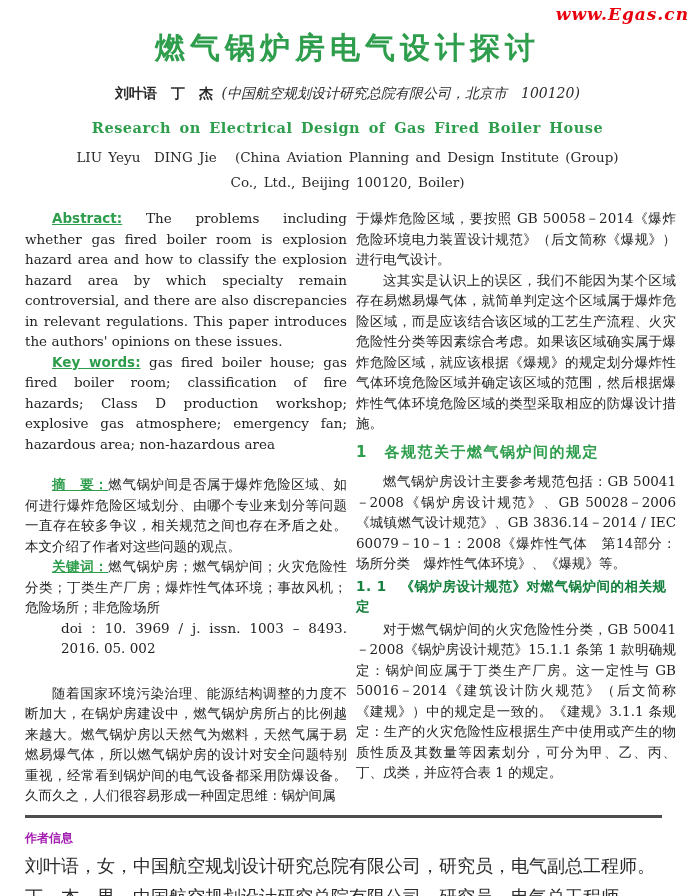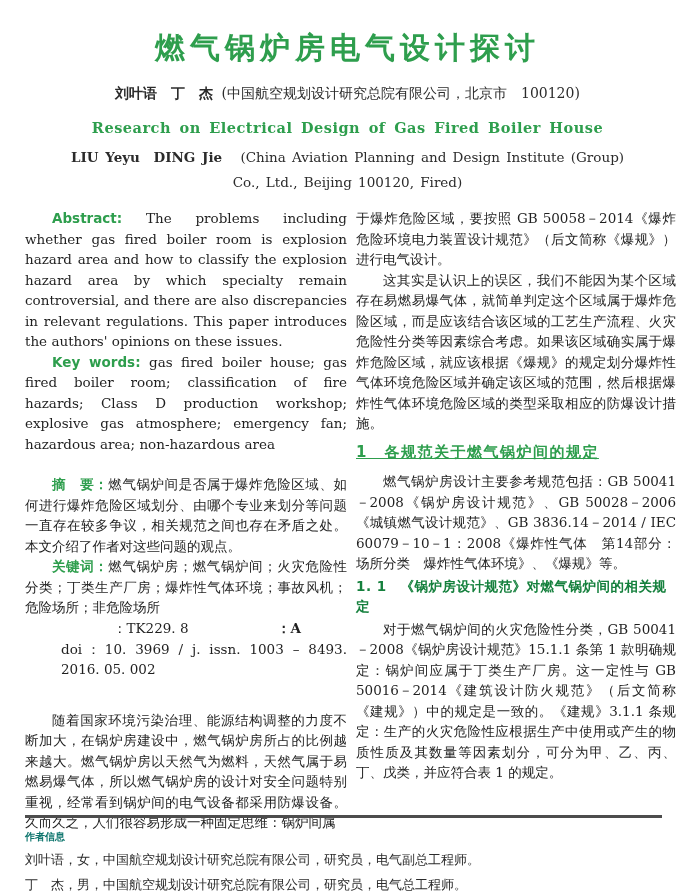--- a/index.html
+++ b/index.html
@@ -36,70 +36,70 @@
   .authors-cn {
     margin-top: 16px;
     font-size: 14px;
     color: #2b2b2b;
   }
   .authors-cn .names {
     font-weight: bold;
     font-family: Liberation Serif, serif;
     margin-right: 4px;
   }
-  .authors-cn .affil { }
+  .authors-cn .affil { font-style: italic; }
   .title-en {
     margin-top: 16px;
     font-size: 14.5px;
     font-weight: bold;
     color: #2e9e4d;
     letter-spacing: 0.5px;
     word-spacing: 3px;
   }
   .authors-en { margin-top: 13px; font-size: 13.5px; color: #2b2b2b; word-spacing: 2px; }
-  .authors-en .names { font-weight: bold; margin-right: 12px; }
+  .authors-en .names { font-weight: normal; margin-right: 12px; }
   .authors-en-2 { margin-top: 7px; font-size: 13.5px; color: #2b2b2b; word-spacing: 2px; }
 
   .col {
     position: absolute;
     top: 208px;
     width: 322px;
     font-size: 13.5px;
     line-height: 20.5px;
     text-align: justify;
     color: #1f1f1f;
   }
   .col-left  { left: 25px; }
   .col-right { left: 356px; width: 320px; }
 
   .para { text-indent: 2em; }
   .para.no-indent { text-indent: 0; }
   .label-green {
     color: #2e9e4d;
     font-weight: bold;
     font-family: "DejaVu Sans", "Liberation Sans", sans-serif;
+    text-decoration: underline;
   }
   .gap-1 { margin-top: 20px; }
 
   .clc-line { position: relative; height: 21px; }
   .clc-line .clc { position: absolute; left: 88px; }
   .clc-line .doc-code { position: absolute; left: 252px; font-weight: bold; }
   .doi-line { padding-left: 36px; }
-  .intro { margin-top: 30px; }
+  .intro { margin-top: 24px; }
 
   .sec-heading {
     margin-top: 8px;
     margin-bottom: 9px;
     color: #2e9e4d;
     font-weight: bold;
     font-size: 15px;
     letter-spacing: 1.5px;
     text-align: left;
     font-family: "DejaVu Sans", "Liberation Sans", sans-serif;
-    text-decoration: underline;
   }
   .subsec-heading {
     margin-top: 2px;
     margin-bottom: 2px;
     color: #15803d;
     font-weight: bold;
     font-size: 13.5px;
     letter-spacing: 0.5px;
     text-align: left;
     font-family: "DejaVu Sans", "Liberation Sans", sans-serif;
@@ -112,59 +112,56 @@
     width: 637px;
   }
   .footer-rule {
     border: none;
     border-top: 3px solid #4d4d4d;
     height: 0;
   }
   .footer-heading {
     margin-top: 12px;
     font-weight: bold;
-    font-size: 10px;
-    color: #0f766e;
+    font-size: 12px;
+    color: #a21caf;
     font-family: "DejaVu Sans", "Liberation Sans", sans-serif;
   }
   .footer-line {
     margin-top: 7px;
-    font-size: 13px;
+    font-size: 18px;
     color: #2b2b2b;
   }
 </style>
 </head>
 <body>
 
 <div class="page">
 
+  <div class="watermark">www.Egas.cn</div>
 
   <div class="header">
     <div class="title">燃气锅炉房电气设计探讨</div>
     <div class="authors-cn">
       <span class="names">刘叶语　丁　杰</span>
       <span class="affil">(中国航空规划设计研究总院有限公司，北京市　100120)</span>
     </div>
     <div class="title-en">Research on Electrical Design of Gas Fired Boiler House</div>
     <div class="authors-en">
       <span class="names">LIU Yeyu　DING Jie</span>
       <span>(China Aviation Planning and Design Institute (Group)</span>
     </div>
-    <div class="authors-en-2">Co., Ltd., Beijing 100120, Fired)</div>
+    <div class="authors-en-2">Co., Ltd., Beijing 100120, Boiler)</div>
   </div>
 
   <div class="col col-left">
     <p class="para"><span class="label-green">Abstract:</span> <span>The problems including whether gas fired boiler room is explosion hazard area and how to classify the explosion hazard area by which specialty remain controversial, and there are also discrepancies in relevant regulations. This paper introduces the authors' opinions on these issues.</span></p>
     <p class="para"><span class="label-green">Key words:</span> <span>gas fired boiler house; gas fired boiler room; classification of fire hazards; Class D production workshop; explosive gas atmosphere; emergency fan; hazardous area; non-hazardous area</span></p>
     <p class="para gap-1"><span class="label-green">摘　要：</span><span>燃气锅炉间是否属于爆炸危险区域、如何进行爆炸危险区域划分、由哪个专业来划分等问题一直存在较多争议，相关规范之间也存在矛盾之处。本文介绍了作者对这些问题的观点。</span></p>
     <p class="para"><span class="label-green">关键词：</span><span>燃气锅炉房；燃气锅炉间；火灾危险性分类；丁类生产厂房；爆炸性气体环境；事故风机；危险场所；非危险场所</span></p>
-    <div class="clc-line">
-      <span class="clc">：TK229. 8</span>
-      <span class="doc-code">：A</span>
-    </div>
     <div class="doi-line">doi：10. 3969 / j. issn. 1003 – 8493. 2016. 05. 002</div>
     <p class="para intro">随着国家环境污染治理、能源结构调整的力度不断加大，在锅炉房建设中，燃气锅炉房所占的比例越来越大。燃气锅炉房以天然气为燃料，天然气属于易燃易爆气体，所以燃气锅炉房的设计对安全问题特别重视，经常看到锅炉间的电气设备都采用防爆设备。久而久之，人们很容易形成一种固定思维：锅炉间属</p>
   </div>
 
   <div class="col col-right">
     <p class="para no-indent">于爆炸危险区域，要按照 GB 50058－2014《爆炸危险环境电力装置设计规范》（后文简称《爆规》）进行电气设计。</p>
     <p class="para">这其实是认识上的误区，我们不能因为某个区域存在易燃易爆气体，就简单判定这个区域属于爆炸危险区域，而是应该结合该区域的工艺生产流程、火灾危险性分类等因素综合考虑。如果该区域确实属于爆炸危险区域，就应该根据《爆规》的规定划分爆炸性气体环境危险区域并确定该区域的范围，然后根据爆炸性气体环境危险区域的类型采取相应的防爆设计措施。</p>
     <div class="sec-heading">1　各规范关于燃气锅炉间的规定</div>
     <p class="para">燃气锅炉房设计主要参考规范包括：GB 50041－2008《锅炉房设计规范》、GB 50028－2006《城镇燃气设计规范》、GB 3836.14－2014 / IEC 60079－10－1：2008《爆炸性气体　第14部分：场所分类　爆炸性气体环境》、《爆规》等。</p>
     <div class="subsec-heading">1. 1　《锅炉房设计规范》对燃气锅炉间的相关规定</div>

